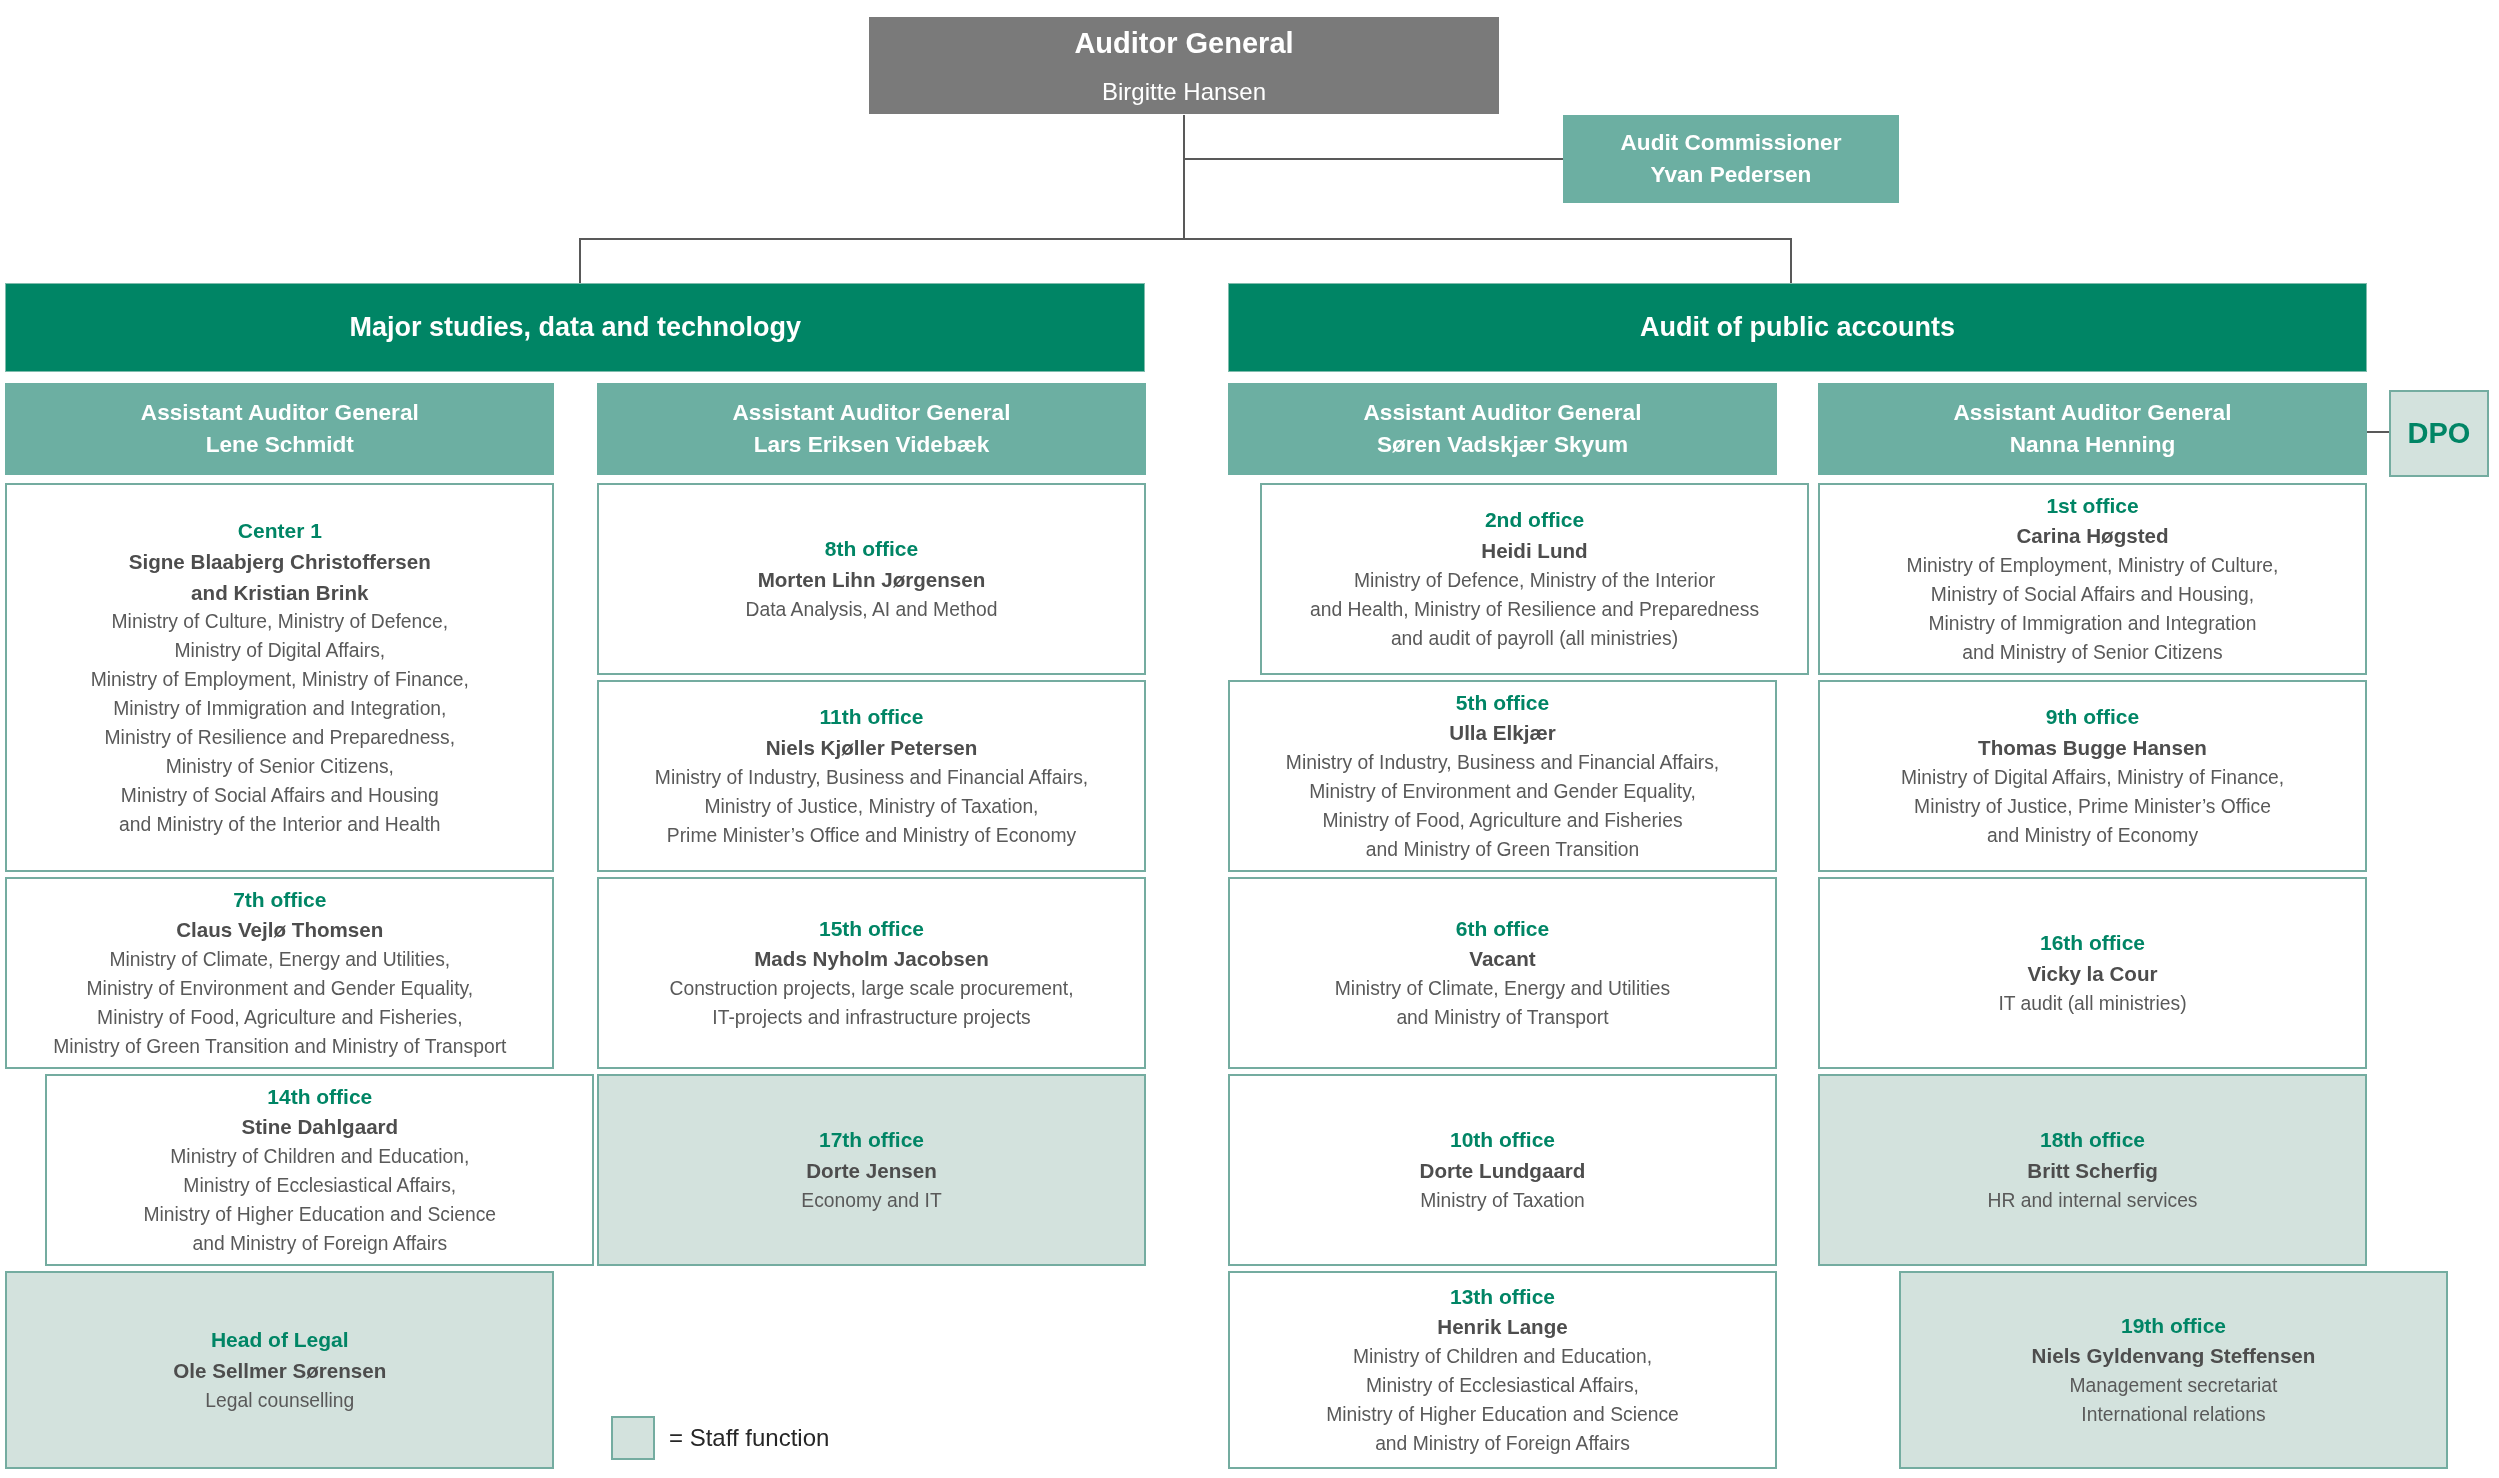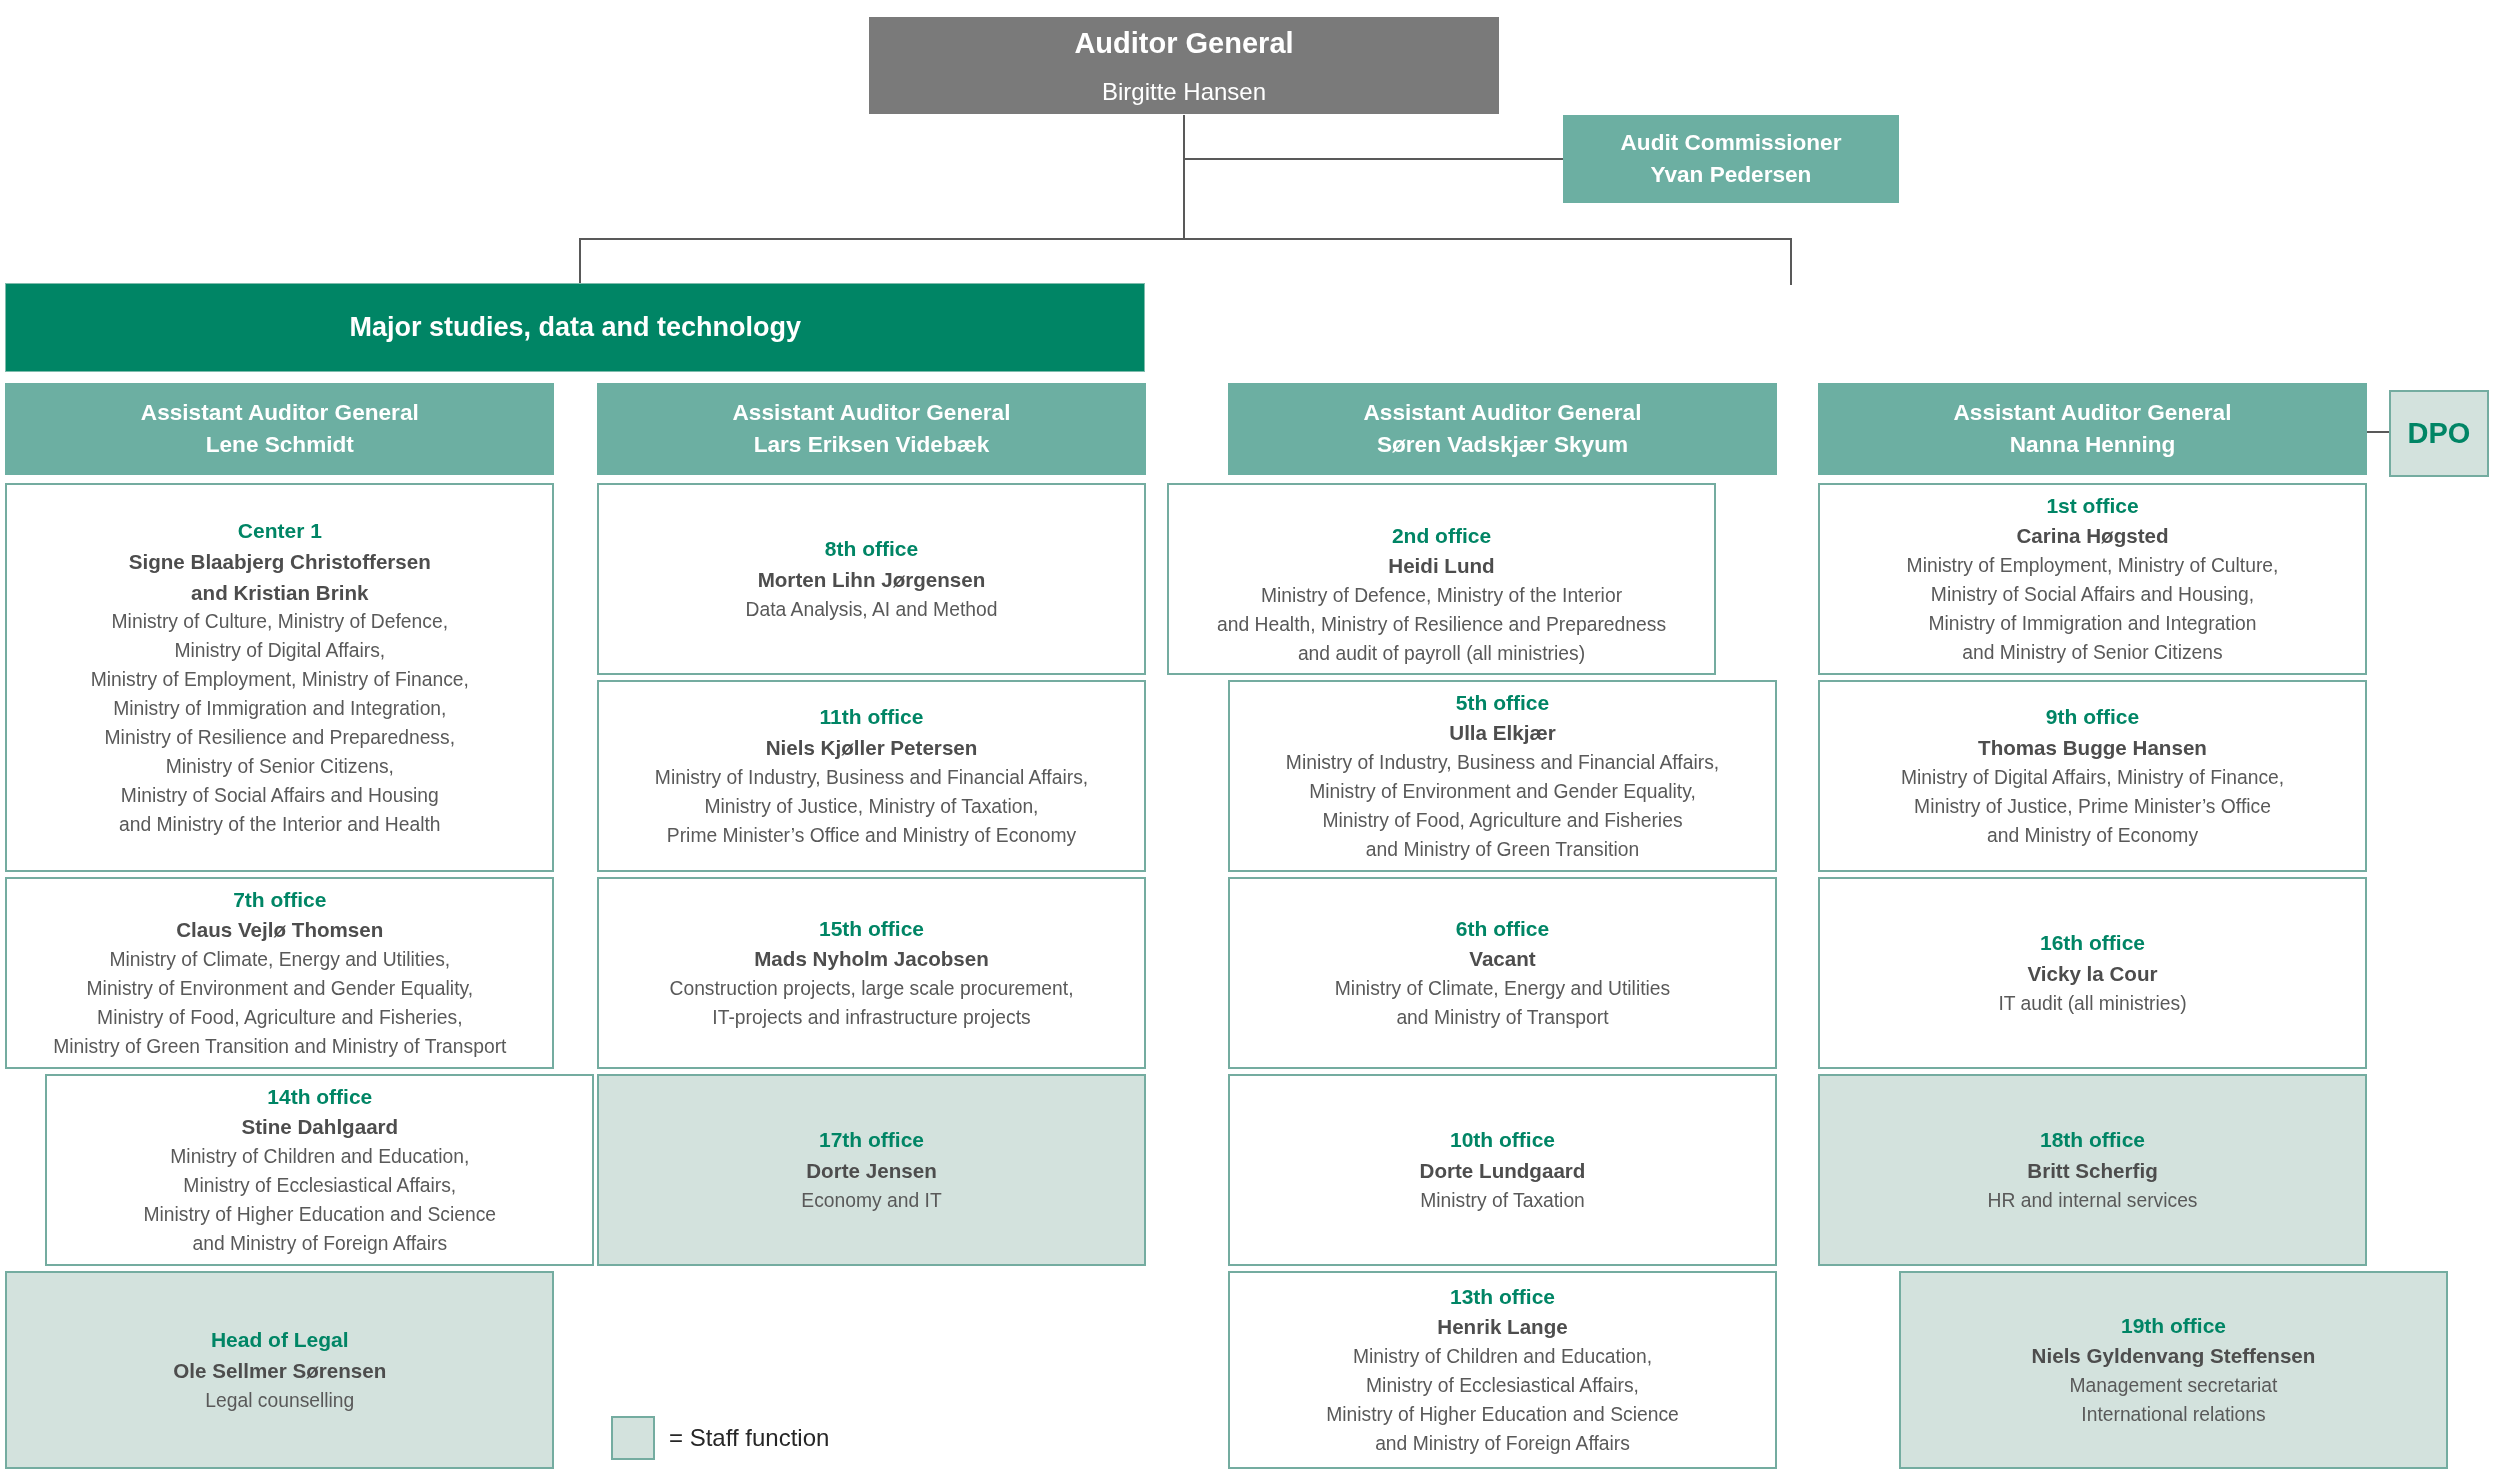--- a/index.html
+++ b/index.html
@@ -49,20 +49,23 @@
   <div class="line" style="left:2367px;top:431px;width:22.6px;height:2px;"></div>
 
   <div class="box ac" style="left:1563px;top:115px;width:336px;height:88px;">
     <div>Audit Commissioner</div>
     <div>Yvan Pedersen</div>
   </div>
 
   <div class="box branch" style="left:5.3px;top:283px;width:1140px;height:89px;">
     <div>Major studies, data and technology</div>
   </div>
+  <div class="box branch" style="left:1228px;top:283px;width:1139px;height:89px;">
+    <div>Audit of public accounts</div>
+  </div>
 
   <div class="box aag" style="left:5.3px;top:383px;width:549px;height:92px;">
     <div>Assistant Auditor General</div>
     <div>Lene Schmidt</div>
   </div>
   <div class="box office" style="left:5.3px;top:483px;width:549px;height:389px;">
     <div class="o-title">Center 1</div>
     <div class="o-name">Signe Blaabjerg Christoffersen
 and Kristian Brink</div>
     <div class="o-desc">Ministry of Culture, Ministry of Defence,
@@ -121,21 +124,21 @@
   <div class="box office staff" style="left:597px;top:1074px;width:549px;height:192px;">
     <div class="o-title">17th office</div>
     <div class="o-name">Dorte Jensen</div>
     <div class="o-desc">Economy and IT</div>
   </div>
 
   <div class="box aag" style="left:1228px;top:383px;width:549px;height:92px;">
     <div>Assistant Auditor General</div>
     <div>Søren Vadskjær Skyum</div>
   </div>
-  <div class="box office" style="left:1167px;top:483px;width:549px;height:192px;justify-content:flex-end;">
+  <div class="box office" style="left:1260px;top:483px;width:549px;height:192px;">
     <div class="o-title">2nd office</div>
     <div class="o-name">Heidi Lund</div>
     <div class="o-desc">Ministry of Defence, Ministry of the Interior
 and Health, Ministry of Resilience and Preparedness
 and audit of payroll (all ministries)</div>
   </div>
   <div class="box office" style="left:1228px;top:680px;width:549px;height:192px;">
     <div class="o-title">5th office</div>
     <div class="o-name">Ulla Elkjær</div>
     <div class="o-desc">Ministry of Industry, Business and Financial Affairs,

